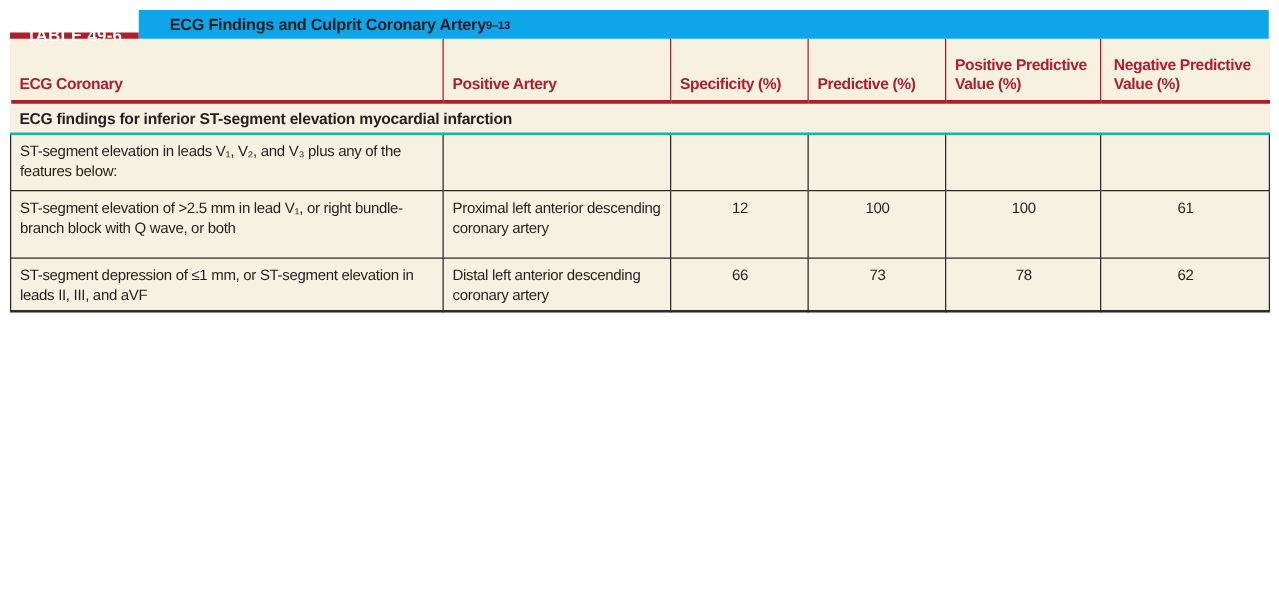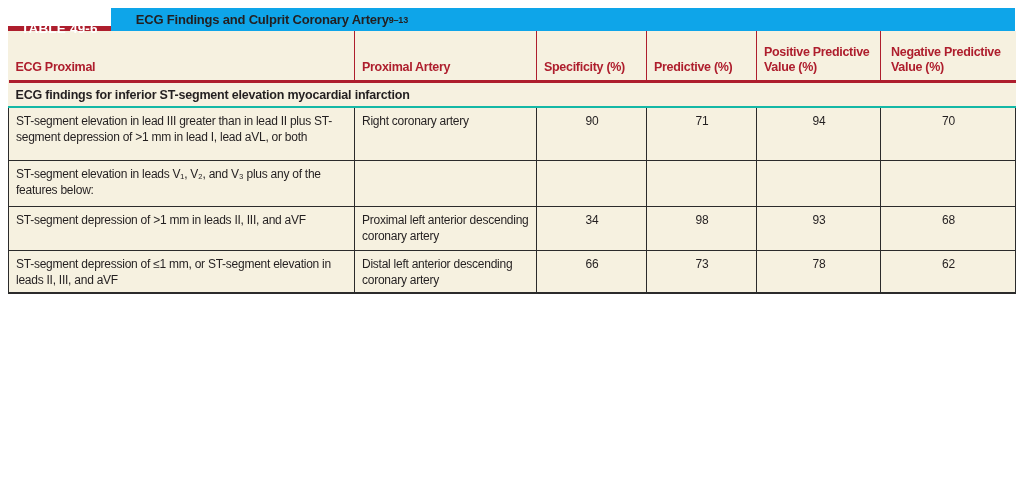--- a/index.html
+++ b/index.html
@@ -118,63 +118,55 @@
     <colgroup>
       <col style="width:346px">
       <col style="width:182px">
       <col style="width:110px">
       <col style="width:110px">
       <col style="width:124px">
       <col style="width:135px">
     </colgroup>
     <thead>
       <tr>
-        <th>ECG Proximal</th>
-        <th>Proximal Artery</th>
+        <th>ECG Coronary</th>
+        <th>Positive Artery</th>
         <th>Specificity (%)</th>
         <th>Predictive (%)</th>
         <th>Positive Predictive Value (%)</th>
         <th>Negative Predictive Value (%)</th>
       </tr>
     </thead>
     <tbody>
       <tr class="section">
         <td colspan="6">ECG findings for inferior ST-segment elevation myocardial infarction</td>
       </tr>
 
-      <tr class="h54">
-        <td class="cell">ST-segment elevation in lead III greater than in lead II plus ST-segment depression of &gt;1 mm in lead I, lead aVL, or both</td>
-        <td class="cell">Right coronary artery</td>
-        <td class="cell num">90</td>
-        <td class="cell num">71</td>
-        <td class="cell num">94</td>
-        <td class="cell num">70</td>
-      </tr>
 
 
 
 
       <tr class="h46">
         <td class="cell">ST-segment elevation in leads V₁, V₂, and V₃ plus any of the features below:</td>
         <td class="cell"></td>
         <td class="cell num"></td>
         <td class="cell num"></td>
         <td class="cell num"></td>
         <td class="cell num"></td>
       </tr>
 
+      <tr class="h54">
+        <td class="cell">ST-segment elevation of &gt;2.5 mm in lead V₁, or right bundle-branch block with Q wave, or both</td>
+        <td class="cell">Proximal left anterior descending coronary artery</td>
+        <td class="cell num">12</td>
+        <td class="cell num">100</td>
+        <td class="cell num">100</td>
+        <td class="cell num">61</td>
+      </tr>
 
-      <tr class="h44">
-        <td class="cell">ST-segment depression of &gt;1 mm in leads II, III, and aVF</td>
-        <td class="cell">Proximal left anterior descending coronary artery</td>
-        <td class="cell num">34</td>
-        <td class="cell num">98</td>
-        <td class="cell num">93</td>
-        <td class="cell num">68</td>
-      </tr>
 
       <tr class="h42">
         <td class="cell">ST-segment depression of ≤1 mm, or ST-segment elevation in leads II, III, and aVF</td>
         <td class="cell">Distal left anterior descending coronary artery</td>
         <td class="cell num">66</td>
         <td class="cell num">73</td>
         <td class="cell num">78</td>
         <td class="cell num">62</td>
       </tr>
     </tbody>

